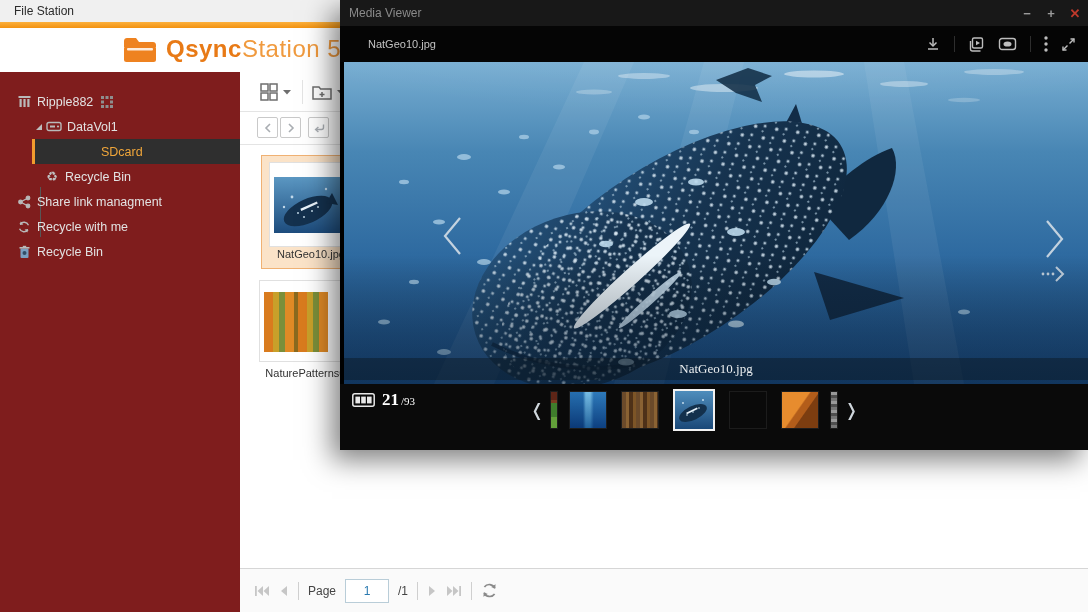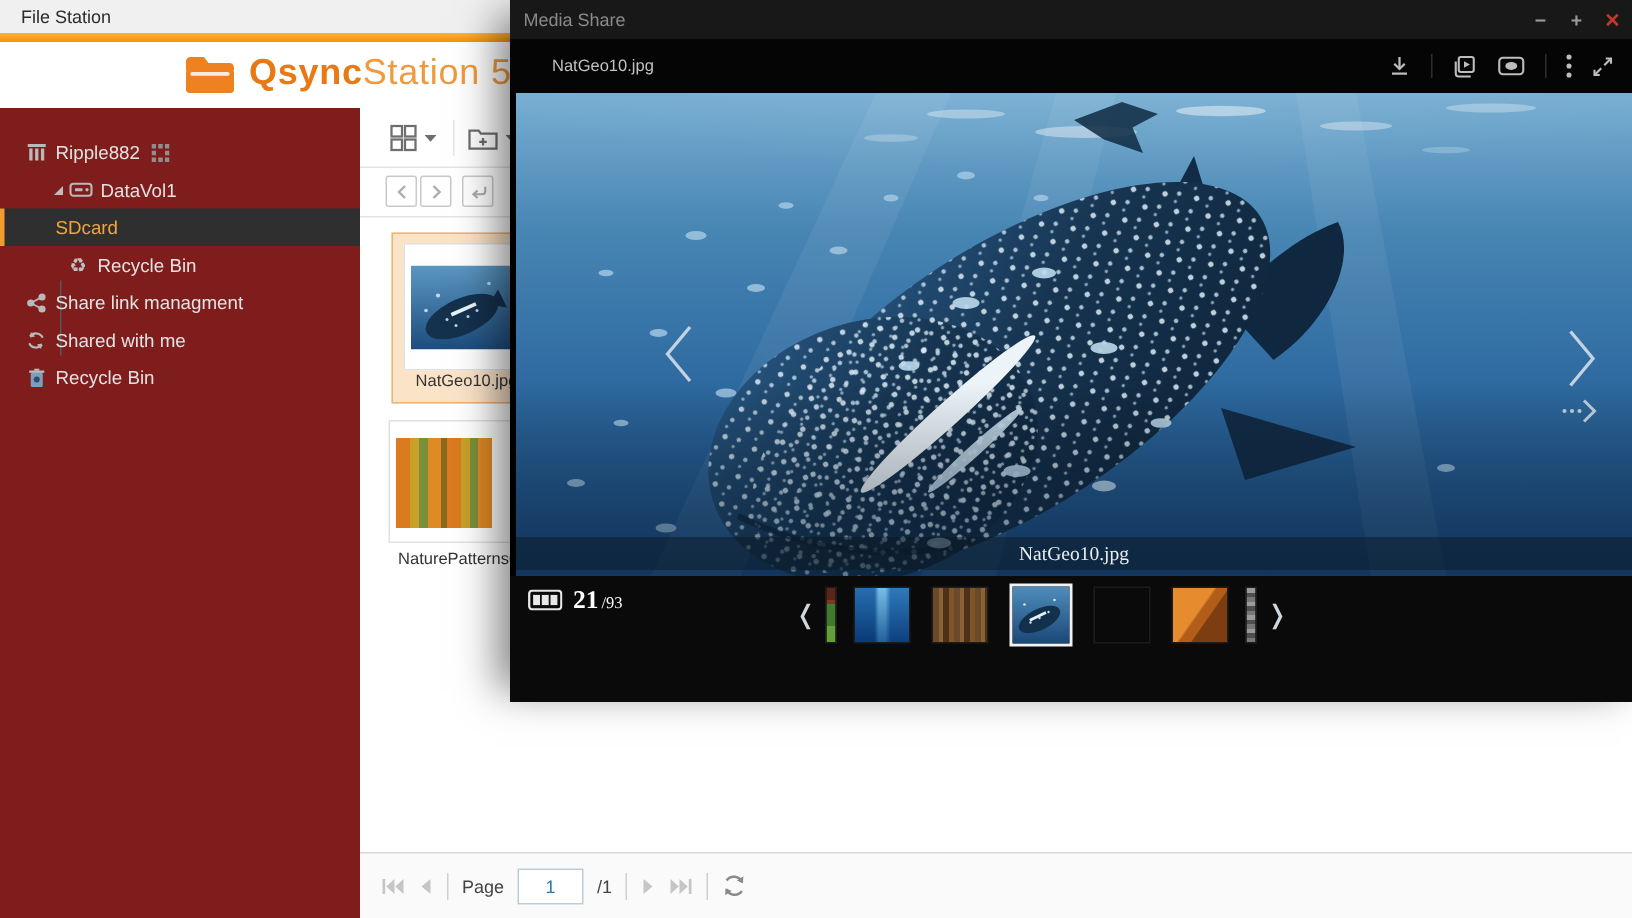--- a/index.html
+++ b/index.html
@@ -17,21 +17,21 @@
   .logo-bold { color:#e87a16; font-weight:bold; }
   .logo-rest { color:#f09a3e; }
 
   
   .sidebar { position:absolute; left:0; top:72px; width:240px; height:540px; background:#7f1d1d; padding-top:17px; }
   .side-row { position:relative; height:25px; display:flex; align-items:center; color:#e2e2e2; font-size:12.5px; cursor:pointer; }
   .side-row .ic { display:inline-flex; width:16px; height:16px; align-items:center; justify-content:center; flex:0 0 16px; }
   .indent0 { padding-left:16px; }
   .indent1 { padding-left:32px; }
   .indent2 { padding-left:44px; }
-  .indent3 { padding-left:32px; }
+  .indent3 { padding-left:64px;margin-left:32px; }
   .side-row .lbl { margin-left:5px; white-space:nowrap; }
   .side-row.selected { background:#2f2f2f; border-left:3px solid #f29b2e; color:#f0a63a; }
   .side-row.selected .lbl { margin-left:2px; }
   .treeline { position:absolute; left:40px; top:115px; width:1px; height:50px; background:#575757; }
   .expander { width:10px; height:10px; margin-right:2px; }
 
   
   .main { position:absolute; left:240px; top:72px; width:848px; height:540px; background:#fff; }
   .tbrow1 { position:absolute; left:0; top:0; width:848px; height:40px; border-bottom:1px solid #e4e4e4; }
   .tbrow2 { position:absolute; left:0; top:40px; width:848px; height:33px; border-bottom:1px solid #e4e4e4; }
@@ -67,21 +67,21 @@
   .v-tools .tsep { width:1px; height:16px; background:#2e2e2e; }
   .v-tool { display:flex; align-items:center; justify-content:center; cursor:pointer; }
 
   .v-stage { position:absolute; left:0; top:62px; width:748px; height:322px; background:#000; overflow:hidden; }
   .stage-img { position:absolute; left:4px; top:0; width:744px; height:322px; }
   .caption-band { position:absolute; left:4px; top:296px; width:744px; height:22px;
                   background:rgba(12,22,32,0.45); display:flex; align-items:center; justify-content:center; }
   .caption-text { font-family:"Liberation Serif", serif; font-size:13px; color:#eceff1; }
   .nav-arrow { position:absolute; cursor:pointer; opacity:0.85; }
 
-  .v-controls { position:absolute; left:0; top:384px; width:748px; height:84px; background:#0a0a0a; }
+  .v-controls { position:absolute; left:0; top:384px; width:748px; height:66px; background:#0a0a0a; }
   .counter { position:absolute; left:12px; top:6px; display:flex; align-items:baseline; color:#fff; }
   .counter .cur { font-family:"Liberation Serif", serif; font-weight:bold; font-size:17px; margin-left:7px; }
   .counter .tot { font-family:Liberation Serif, serif; font-size:11px; margin-left:2px; }
   .strip { position:absolute; left:188px; top:5px; display:flex; align-items:center; }
   .thumb { width:38px; height:38px; flex:0 0 auto; margin:0 7px; border:1px solid #1c1c1c; cursor:pointer; }
   .thumb.partial { width:8px; margin:0 4px; }
   .thumb.sel { border:2px solid #f2f2f2; width:42px; height:42px; }
   .strip-arrow { color:#cfd6dc; font-size:17px; margin:0 2px; cursor:pointer; font-family:"DejaVu Sans",sans-serif; }
 
   
@@ -190,21 +190,21 @@
       <span class="ic">
         <svg width="14" height="14" viewBox="0 0 14 14">
             <g fill="none" stroke="#b9b9b9" stroke-width="1.4">
               <path d="M11.5 5.2A5 5 0 0 0 3 4.2"></path>
               <path d="M2.5 8.8A5 5 0 0 0 11 9.8"></path>
             </g>
             <polygon points="3.6,1.4 3,5 6.4,4.4" fill="#b9b9b9"></polygon>
             <polygon points="10.4,12.6 11,9 7.6,9.6" fill="#b9b9b9"></polygon>
           </svg>
       </span>
-      <span class="lbl">Shared with me</span>
+      <span class="lbl">Recycle with me</span>
     </div>
 
     <div class="side-row indent0">
       <span class="ic">
         <svg width="13" height="14" viewBox="0 0 13 14">
             <rect x="2.5" y="3.5" width="8" height="9.5" rx="1" fill="#7a9fc0"></rect>
             <rect x="1.5" y="2" width="10" height="1.6" fill="#b9b9b9"></rect>
             <rect x="4.8" y="0.8" width="3.4" height="1.4" fill="#b9b9b9"></rect>
             <circle cx="6.5" cy="8" r="2" fill="#314d66"></circle>
           </svg>
@@ -320,21 +320,21 @@
             <path d="M3.2 10.8A6 6 0 0 0 13.6 12"></path>
           </g>
           <polygon points="14.6,2.2 14.2,6.8 10.2,5" fill="#8a8a8a"></polygon>
           <polygon points="2.4,14.8 2.8,10.2 6.8,12" fill="#8a8a8a"></polygon>
         </svg>
     </div>
   </div>
 
   <div class="viewer">
     <div class="v-titlebar">
-      <span class="v-title">Media Share</span>
+      <span class="v-title">Media Viewer</span>
       <div class="v-ctrls">
         <span class="v-ctrl">−</span>
         <span class="v-ctrl">+</span>
         <span class="v-ctrl close">✕</span>
       </div>
     </div>
 
     <div class="v-toolbar">
       <span class="v-filename">NatGeo10.jpg</span>
       <div class="v-tools">

